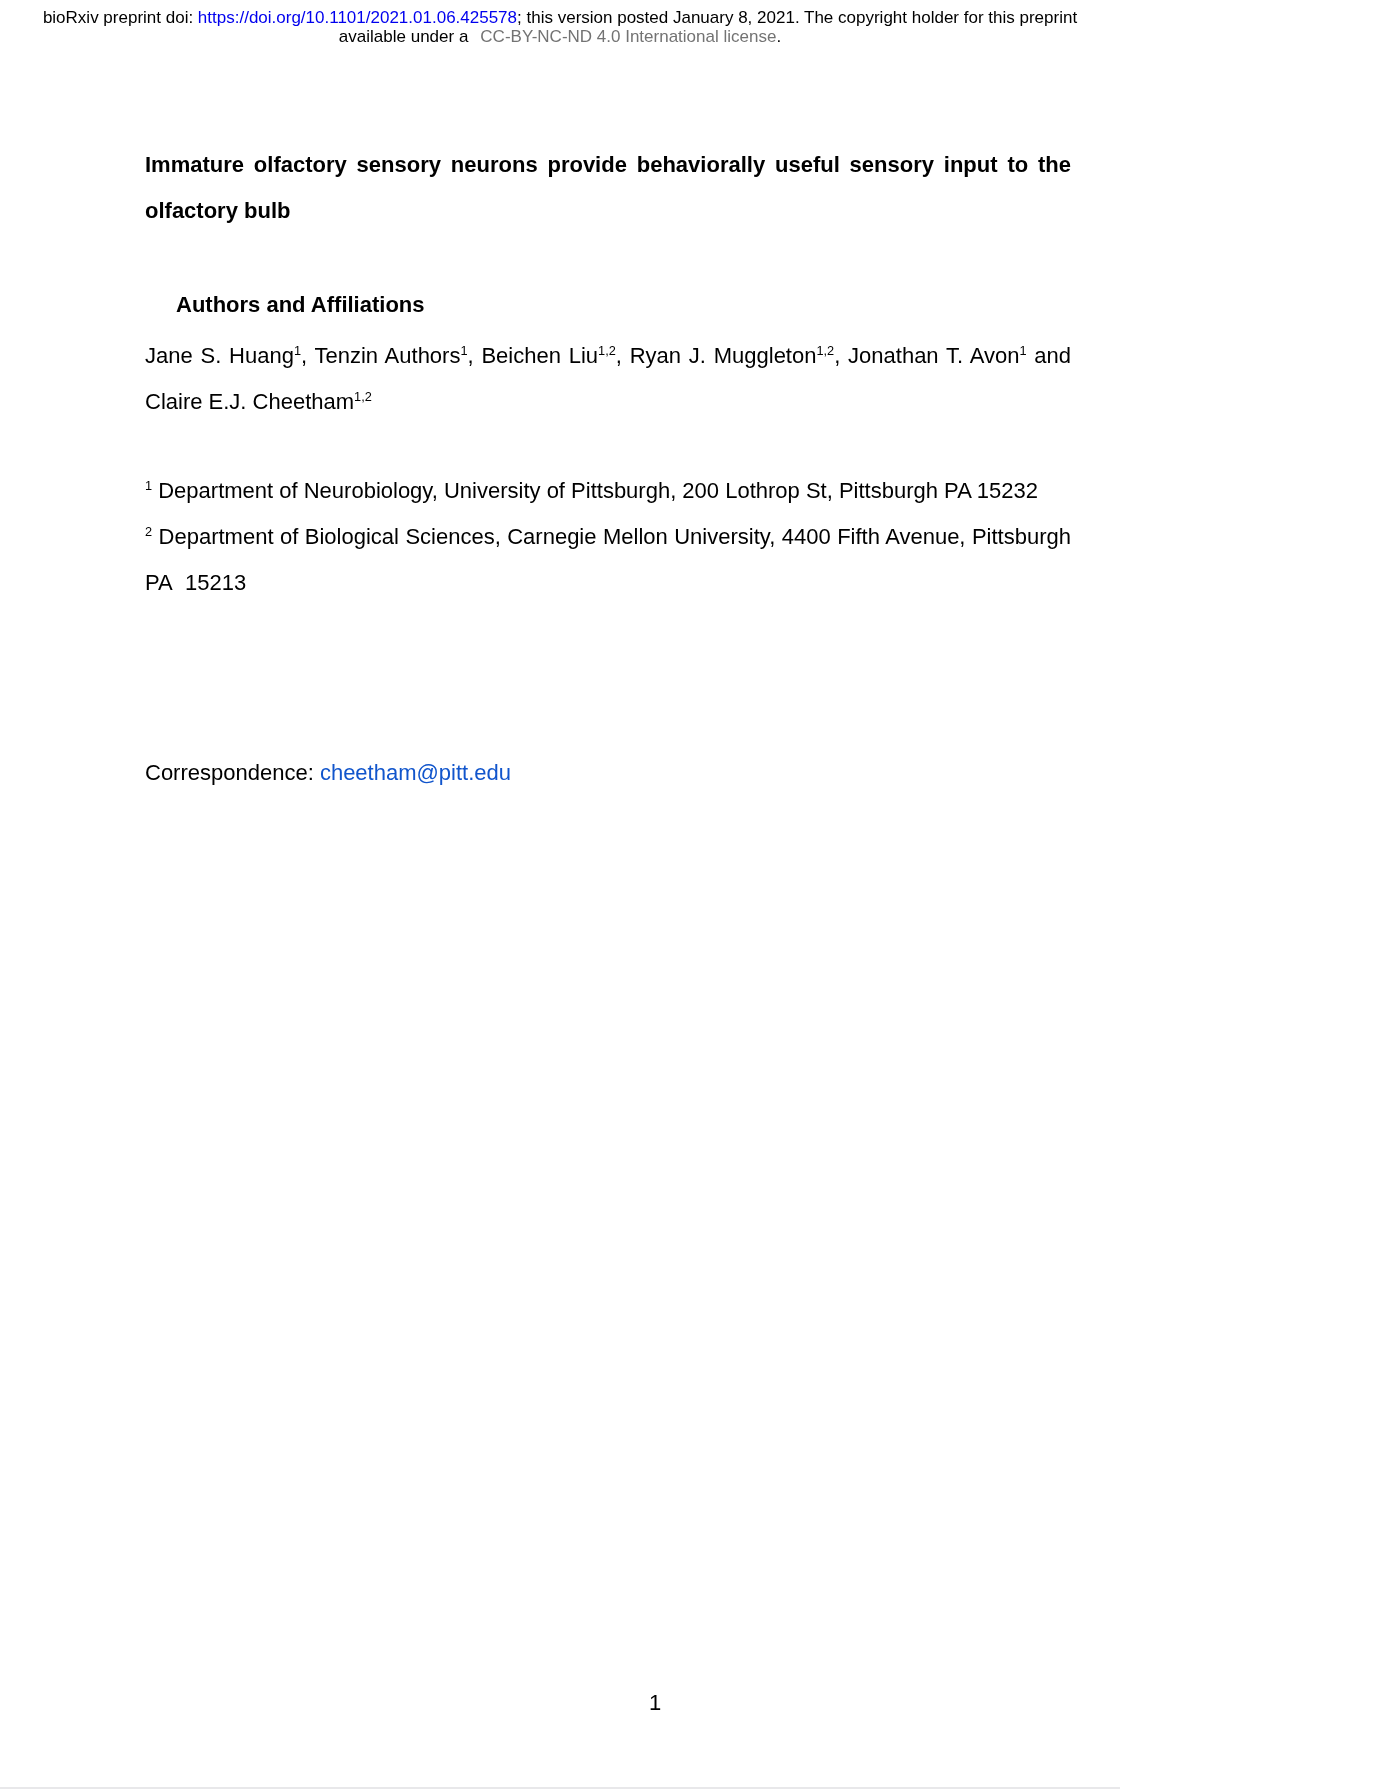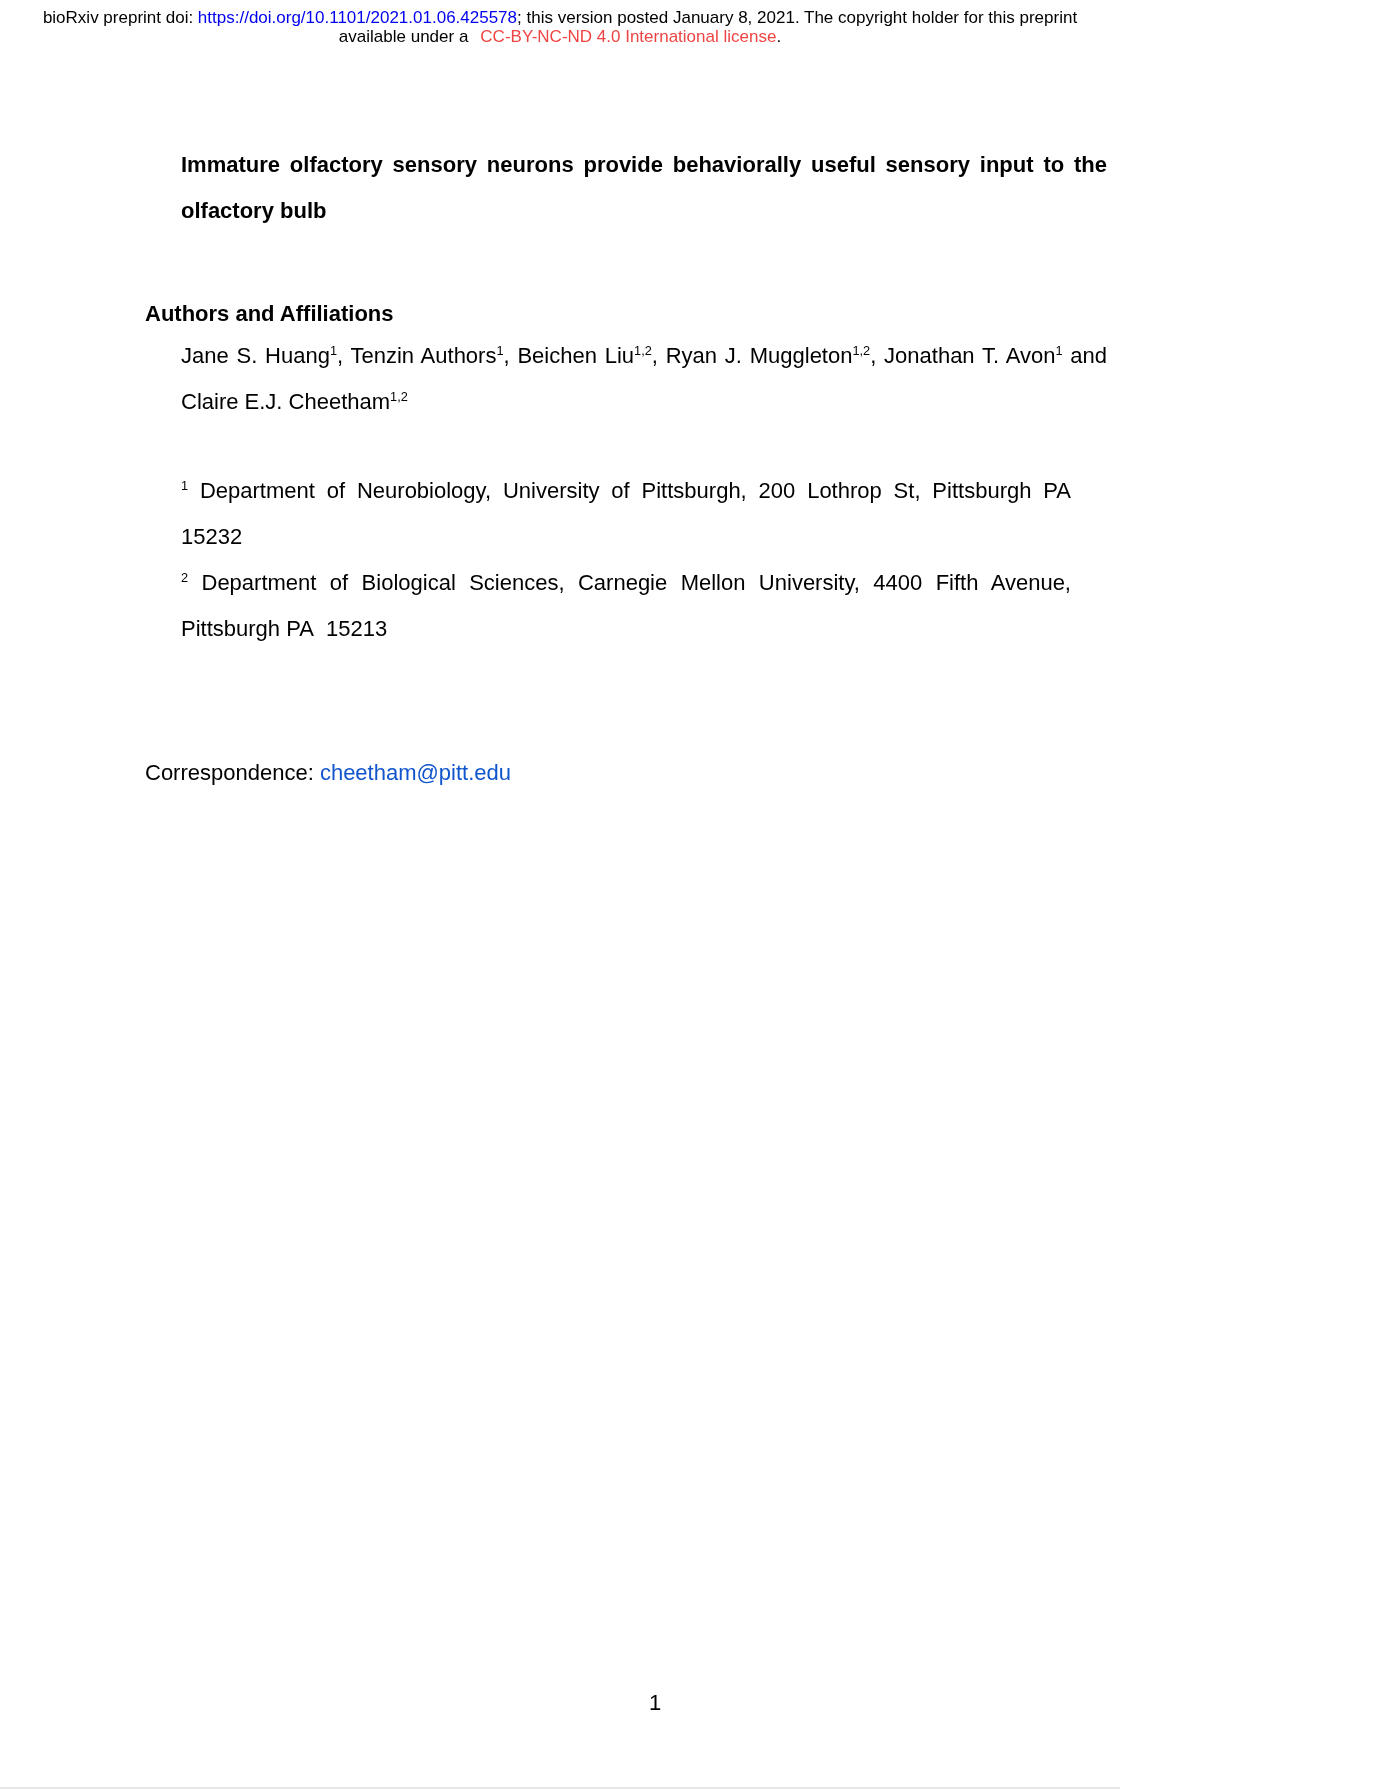--- a/index.html
+++ b/index.html
@@ -27,25 +27,25 @@
   .email-link { color: #1155CC; cursor: pointer; }
 
   .block {
     position: absolute;
     left: 145px;
     width: 926px;
     font-size: 22px;
     line-height: 46px;
     color: #000000;
   }
-  .justified { text-align: justify; margin-left: 36px; }
+  .justified { text-align: justify; }
   .bold { font-weight: bold; }
 
   .title            { top: 142px; }
-  .authors-heading  { top: 291px; }
+  .authors-heading  { top: 282px; margin-left: 31px; }
   .authors          { top: 333px; }
   .affiliations     { top: 468px; }
   .contact-heading  { top: 705px; }
   .correspondence   { top: 750px; }
 
   sup {
     font-size: 0.58em;
     line-height: 0;
     vertical-align: super;
   }
@@ -68,21 +68,21 @@
     background: #E8E8EA;
   }
 </style>
 </head>
 <body>
 
 <div class="page" style="color: rgb(0, 0, 0);">
 
   <div class="header-notice">
     <div class="header-line"><span>bioRxiv preprint doi: </span><span class="hdr-link" style="color: rgb(0, 0, 238);">https://doi.org/10.1101/2021.01.06.425578</span><span>; this version posted January 8, 2021. The copyright holder for this preprint</span></div>
-    <div class="header-line"><span>available under a</span><span class="hdr-link" style="color: #ef4444; margin-left: 12px;">CC-BY-NC-ND 4.0 International license</span><span>.</span></div>
+    <div class="header-line"><span>available under a</span><span class="hdr-link" style="color: #737373; margin-left: 12px;">CC-BY-NC-ND 4.0 International license</span><span>.</span></div>
   </div>
 
   <div class="block title justified bold">Immature olfactory sensory neurons provide behaviorally useful sensory input to the olfactory bulb</div>
 
   <div class="block authors-heading bold">Authors and Affiliations</div>
 
   <div class="block authors justified"><span>Jane S. Huang</span><sup>1</sup><span>, Tenzin Authors</span><sup>1</sup><span>, Beichen Liu</span><sup>1,2</sup><span>, Ryan J. Muggleton</span><sup>1,2</sup><span>, Jonathan T. Avon</span><sup>1</sup><span> and Claire E.J. Cheetham</span><sup>1,2</sup></div>
 
   <div class="block affiliations">
     <div class="justified"><sup>1</sup><span> Department of Neurobiology, University of Pittsburgh, 200 Lothrop St, Pittsburgh PA 15232</span></div>

